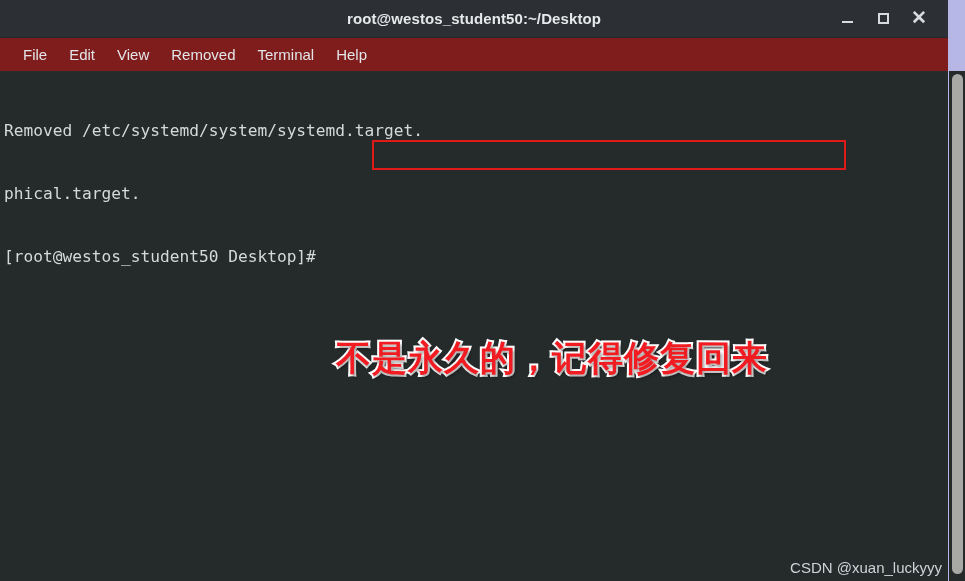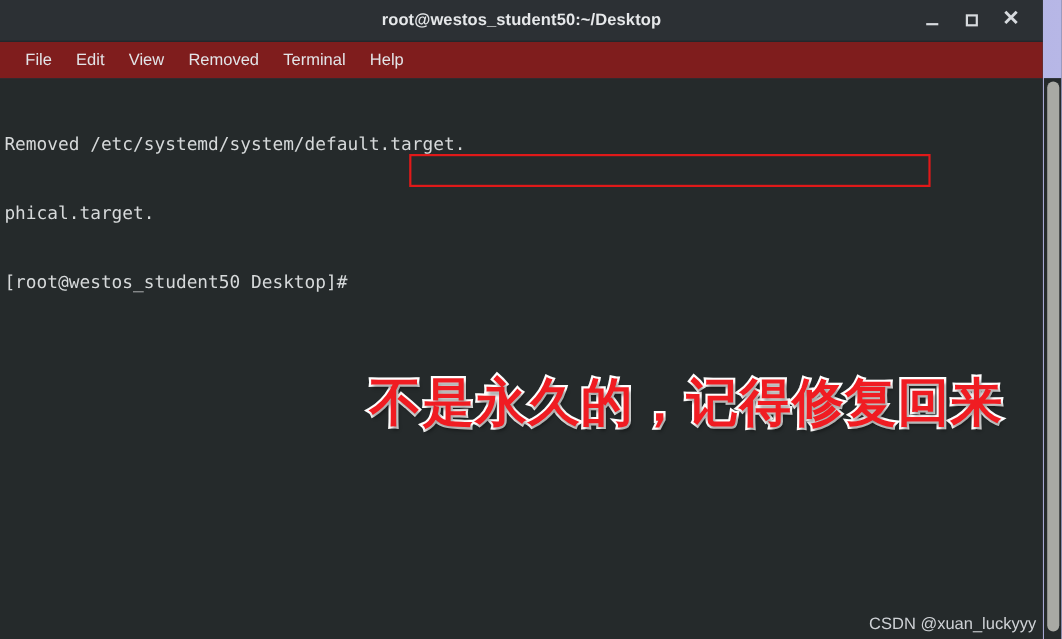--- a/index.html
+++ b/index.html
@@ -133,21 +133,21 @@
     box-sizing: border-box;
     pointer-events: none;
   }
 
   
   #annotation {
     position: absolute;
     left: 336px;
     top: 263px;
     font-family: "DejaVu Sans", sans-serif;
-    font-size: 47px;
+    font-size: 35px;
     font-weight: bold;
     color: #f01c22;
     letter-spacing: 1px;
     white-space: nowrap;
     -webkit-text-stroke: 4px #ffffff;
     paint-order: stroke fill;
     text-shadow: 2px 3px 3px rgba(0,0,0,0.35);
     text-align: right;
   }
 
@@ -202,21 +202,21 @@
       <div class="menu-item">File</div>
       <div class="menu-item">Edit</div>
       <div class="menu-item">View</div>
       <div class="menu-item">Removed</div>
       <div class="menu-item">Terminal</div>
       <div class="menu-item">Help</div>
     </div>
 
     <div id="terminal">
       <div id="term-lines">
-        <div class="term-line">Removed /etc/systemd/system/default.target.</div>
+        <div class="term-line">Removed /etc/systemd/system/systemd.target.</div>
         <div class="term-line">phical.target.</div>
         <div class="term-line">[root@westos_student50 Desktop]#</div>
       </div>
 
       <div id="cmd-box"></div>
 
       <div id="annotation">不是永久的，记得修复回来</div>
 
       <div id="watermark">CSDN @xuan_luckyyy</div>
     </div>

